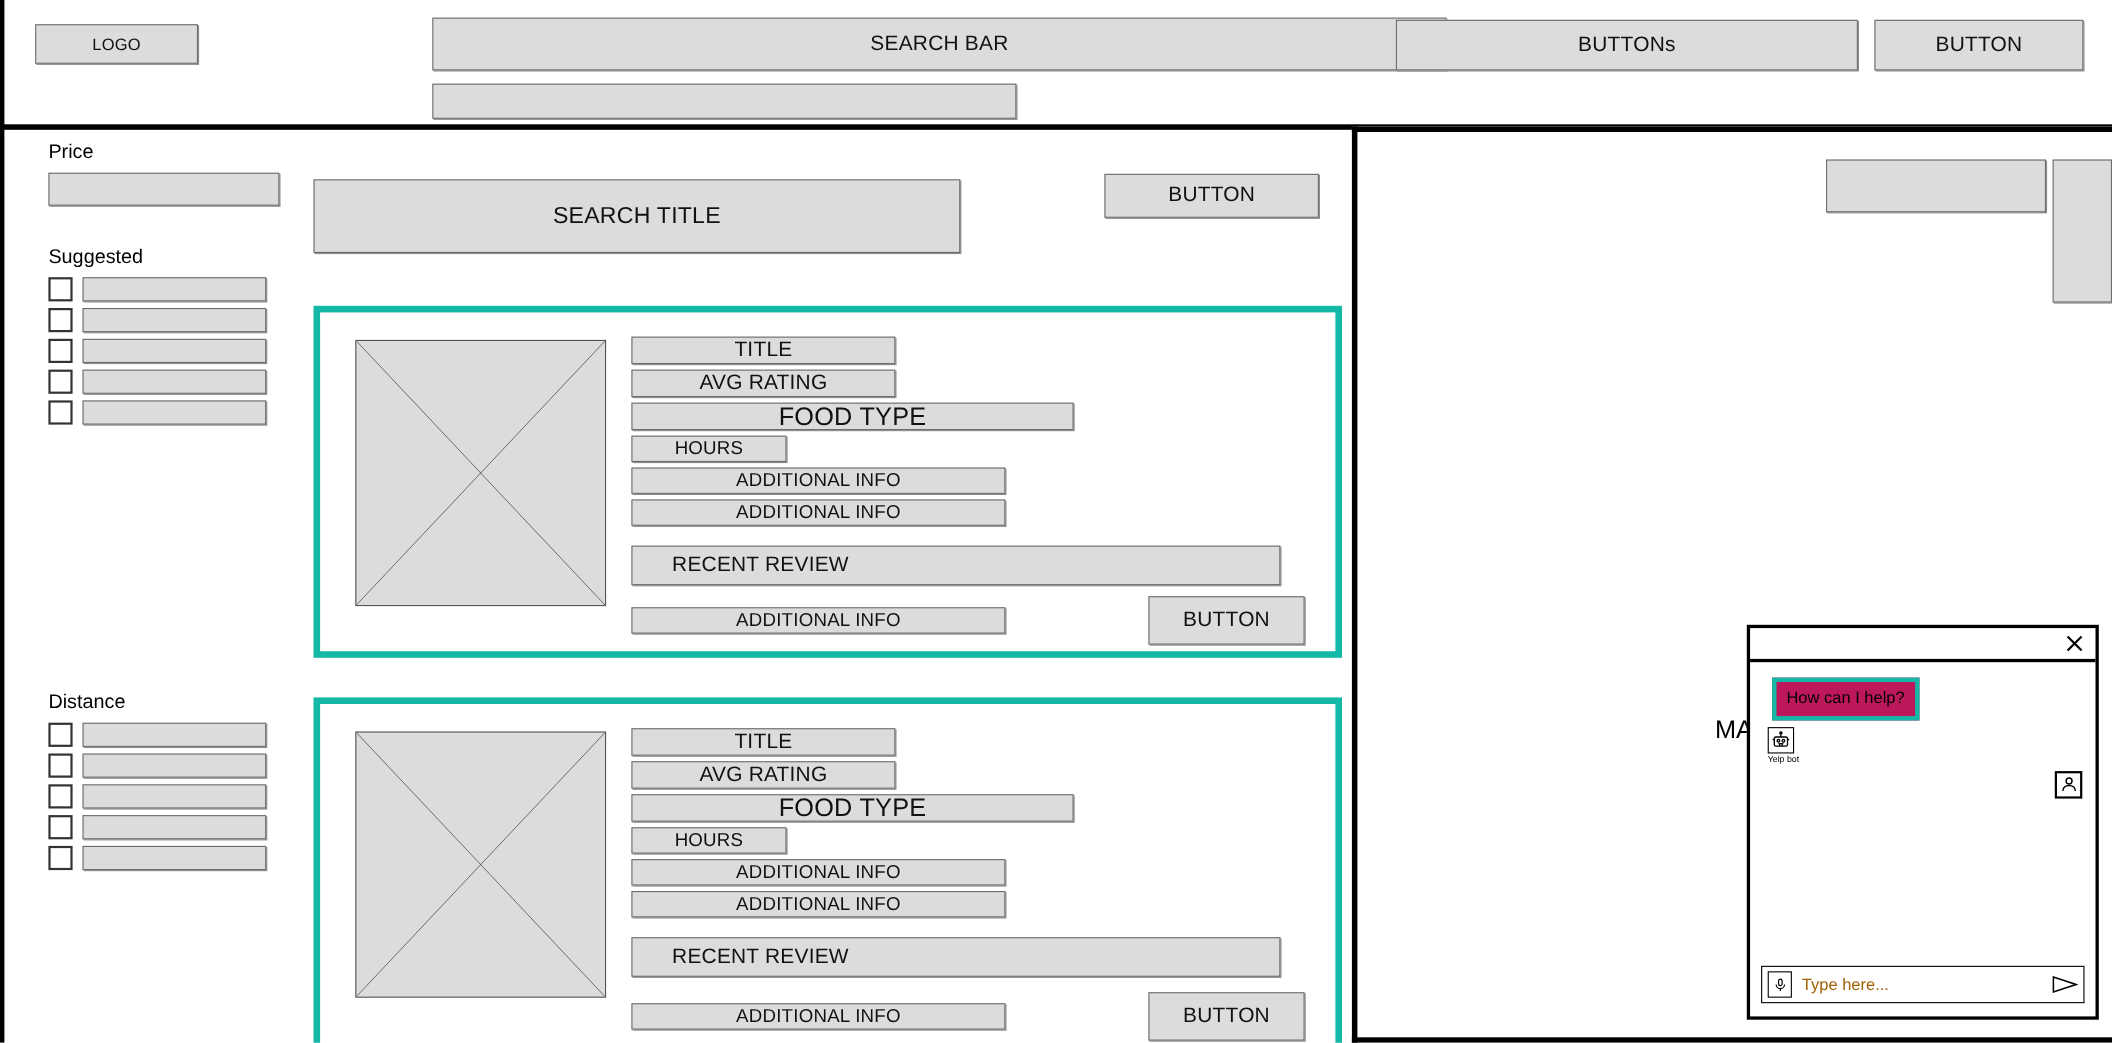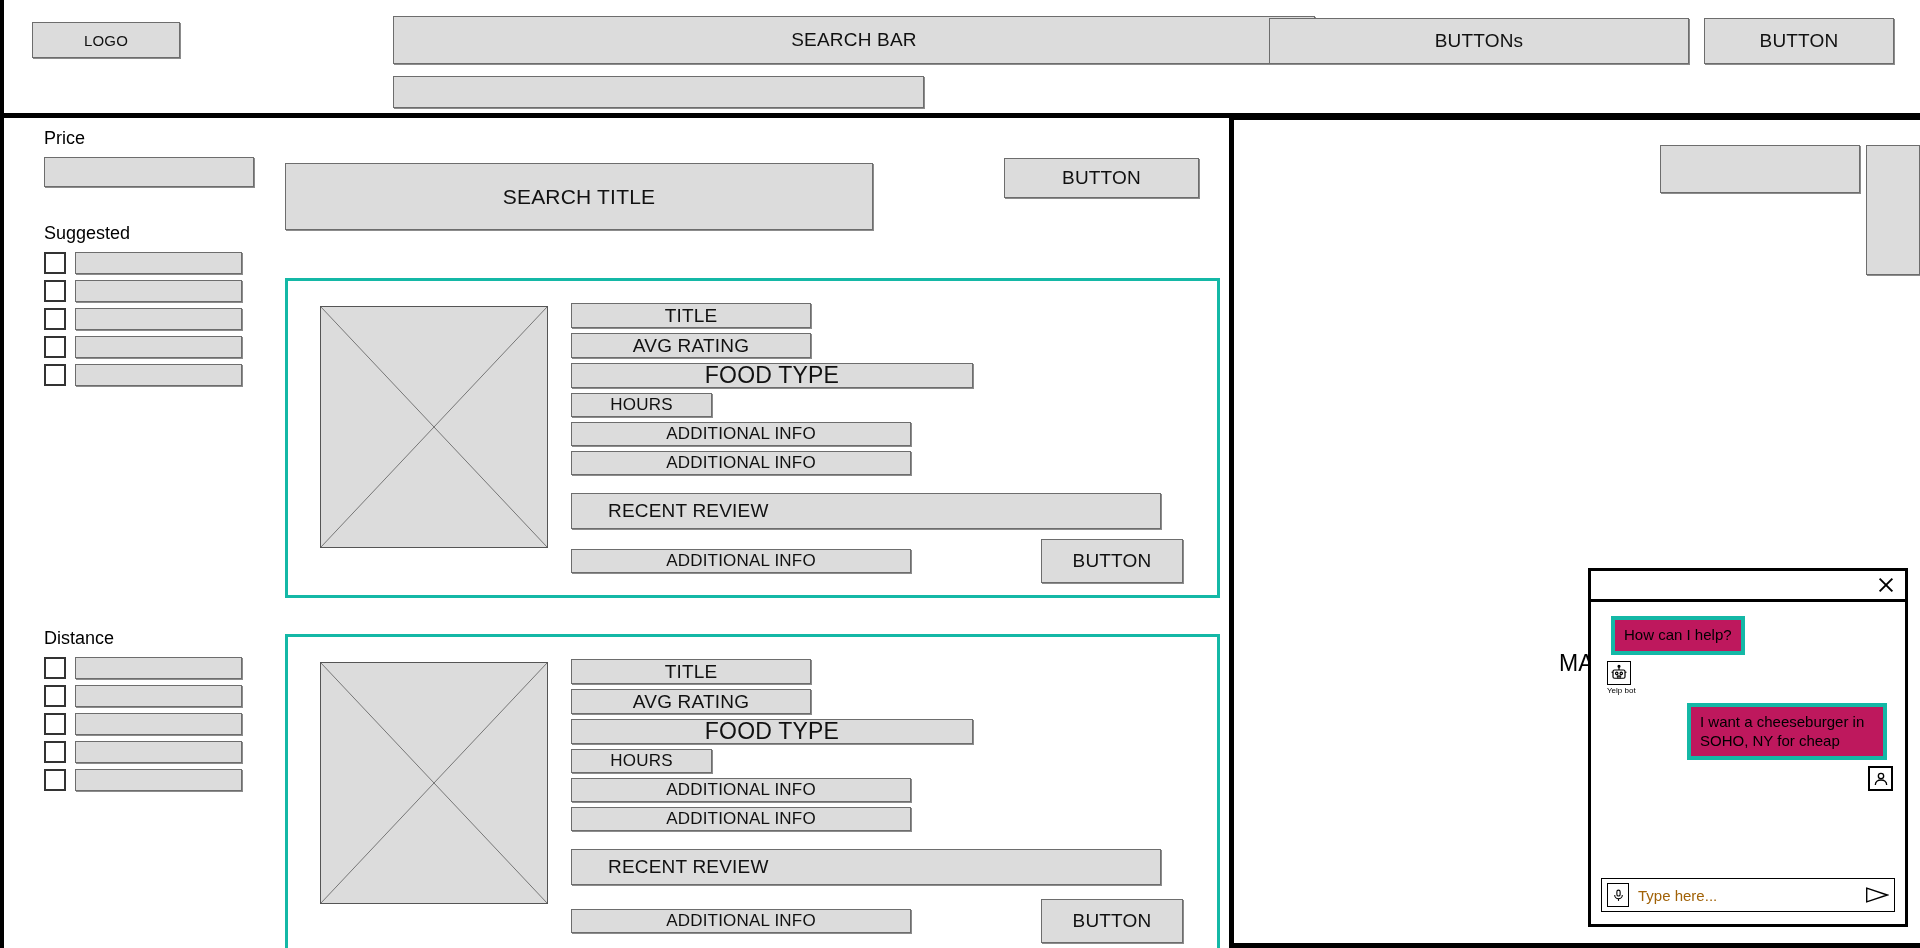--- a/index.html
+++ b/index.html
@@ -118,21 +118,21 @@
     position: absolute;
     left: 722px; top: 40px;
     width: 195px; height: 40px;
     font-size: 19px;
   }
 
   .card {
     position: absolute;
     left: 3px;
     width: 935px;
-    border: 3px solid #14b8a6;
+    border: 6px solid #14b8a6;
     box-sizing: border-box;
     background: #fff;
   }
   #card-0 { top: 160px; height: 320px; }
   #card-1 { top: 516px; height: 332px; }
 
   .card-thumb {
     position: absolute;
     left: 32px; top: 25px;
     width: 228px; height: 242px;
@@ -444,21 +444,20 @@
           <line x1="9" y1="16" x2="15" y2="16"></line>
           <line x1="10.5" y1="16" x2="10.5" y2="19"></line>
           <line x1="13.5" y1="16" x2="13.5" y2="19"></line>
           <line x1="2" y1="11" x2="4" y2="11"></line>
           <line x1="20" y1="11" x2="22" y2="11"></line>
         </svg>
       </div>
       <div class="bot-name">Yelp bot</div>
     </div>
 
-    <div class="bubble bubble-user">I want a cheeseburger in SOHO, NY for cheap</div>
 
     <div class="user-ico">
       <svg viewBox="0 0 24 24" fill="none" stroke="#000" stroke-width="2">
         <circle cx="12" cy="7.5" r="4"></circle>
         <path d="M3.5 21c0-4.7 3.8-7.5 8.5-7.5s8.5 2.8 8.5 7.5"></path>
       </svg>
     </div>
   </div>
 
   <div class="chat-foot">

